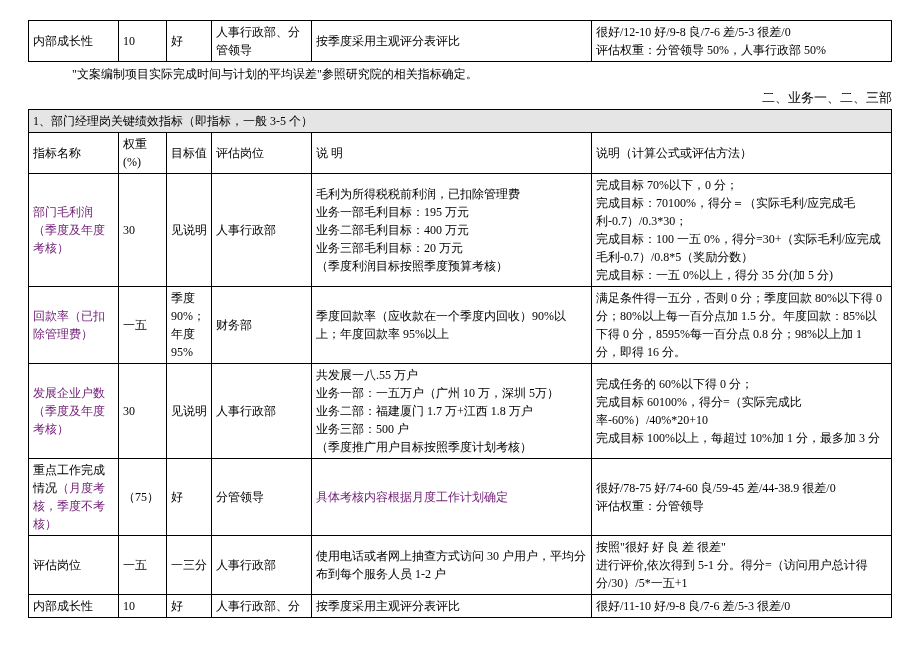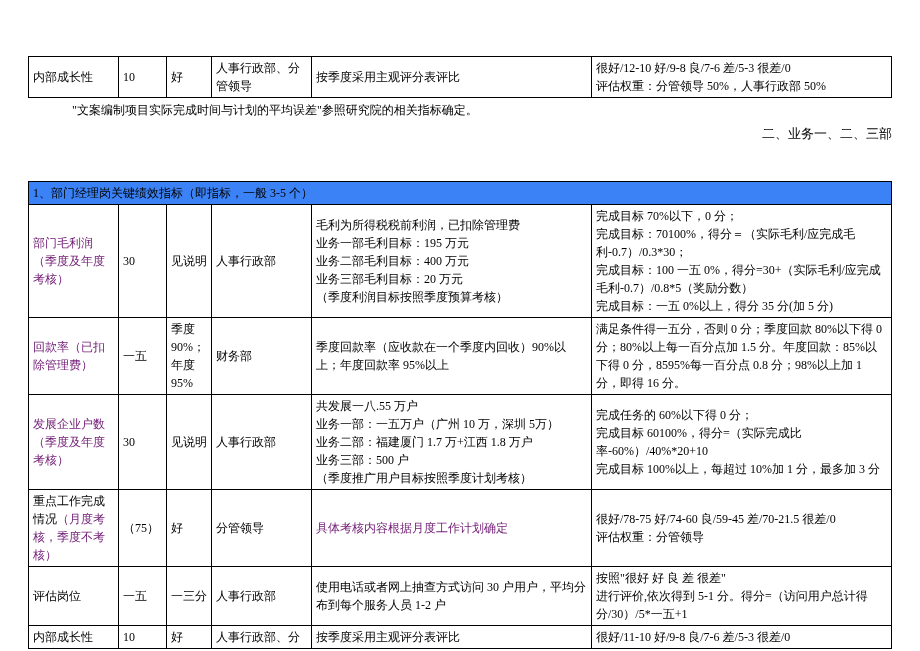--- a/index.html
+++ b/index.html
@@ -7,41 +7,40 @@
     padding: 20px 28px;
     font-family: "SimSun", "宋体", serif;
     font-size: 12px;
     color: #000;
     background: #fff;
   }
   table {
     border-collapse: collapse;
     width: 100%;
     table-layout: fixed;
-    margin-top: 36px;
   }
   td, th {
     border: 1px solid #000;
     padding: 2px 4px;
     vertical-align: middle;
     line-height: 1.5;
     word-wrap: break-word;
   }
   .center { text-align: left; }
   .indent {
     padding: 4px 0 4px 44px;
     font-size: 12px;
   }
   .section-heading {
     padding: 2px 0 2px 44px;
     font-size: 13px;
     text-align: right;
   }
   .blue-header {
-    background: #3b82f6;
+    background: #e5e5e5;
     font-weight: normal;
     text-align: left;
     padding: 2px 4px;
   }
   .red { color: #701a75; }
 </style>
 </head>
 <body>
 
 <table>
@@ -76,20 +75,28 @@
       <col style="width:45px">
       <col style="width:100px">
     <col style="width:280px">
       <col>
   </colgroup>
   <tbody>
       <tr>
     <td colspan="6" class="blue-header">
       <span><span style="color:#000">1、</span><span class="" style="color:#000">部门经理岗关键绩效指标</span><span style="color:#000">（即指标，一般 3-5 个）</span></span>
     </td>
+  </tr>
+  <tr>
+    <td>指标名称</td>
+    <td>权重(%)</td>
+    <td>目标值</td>
+    <td>评估岗位</td>
+    <td class="center">说  明</td>
+    <td class="center">说明（计算公式或评估方法）</td>
   </tr>
 
   <tr>
     <td class="red">部门毛利润（季度及年度考核）</td>
     <td class="center">30</td>
     <td class="center">见说明</td>
     <td>人事行政部</td>
     <td style="white-space:pre-line">毛利为所得税税前利润，已扣除管理费
 业务一部毛利目标：195 万元
 业务二部毛利目标：400 万元
@@ -126,21 +133,21 @@
   </tr>
 
   <tr>
     <td>
       <span>重点工作完成情况</span><span class="red">（月度考核，季度不考核）</span>
     </td>
     <td class="center">（75）</td>
     <td class="center">好</td>
     <td>分管领导</td>
     <td class="red">具体考核内容根据月度工作计划确定</td>
-    <td style="white-space:pre-line">很好/78-75 好/74-60 良/59-45   差/70-21.5 很差/0
+    <td style="white-space:pre-line">很好/78-75 好/74-60 良/59-45   差/44-38.9 很差/0
 评估权重：分管领导</td>
   </tr>
 
   <tr>
     <td>评估岗位</td>
     <td class="center">一五</td>
     <td class="center">一三分</td>
     <td>人事行政部</td>
     <td style="white-space:pre-line">使用电话或者网上抽查方式访问 30 户用户，平均分布到每个服务人员 1-2 户</td>
     <td style="white-space:pre-line">按照"很好 好 良 差 很差"

